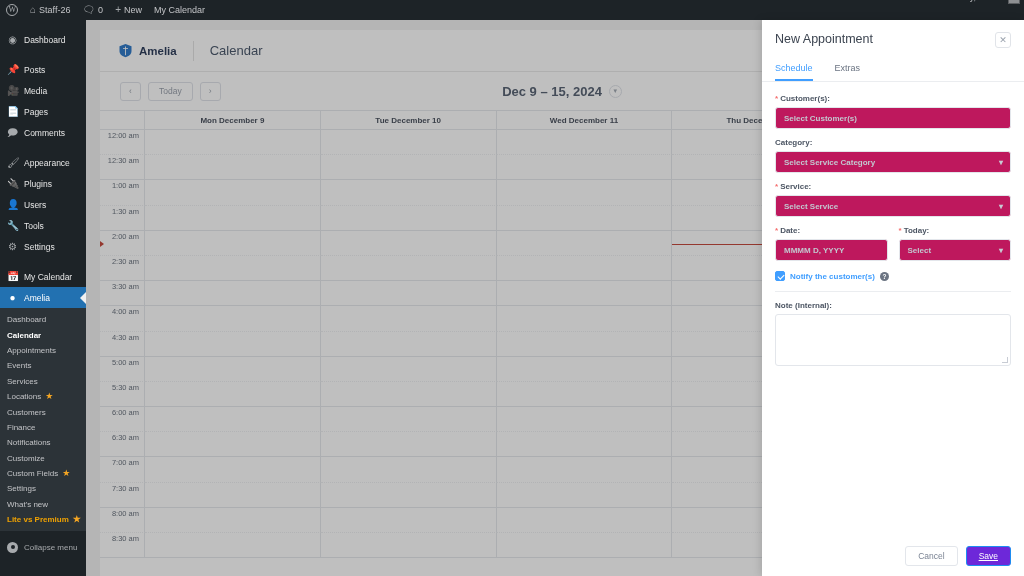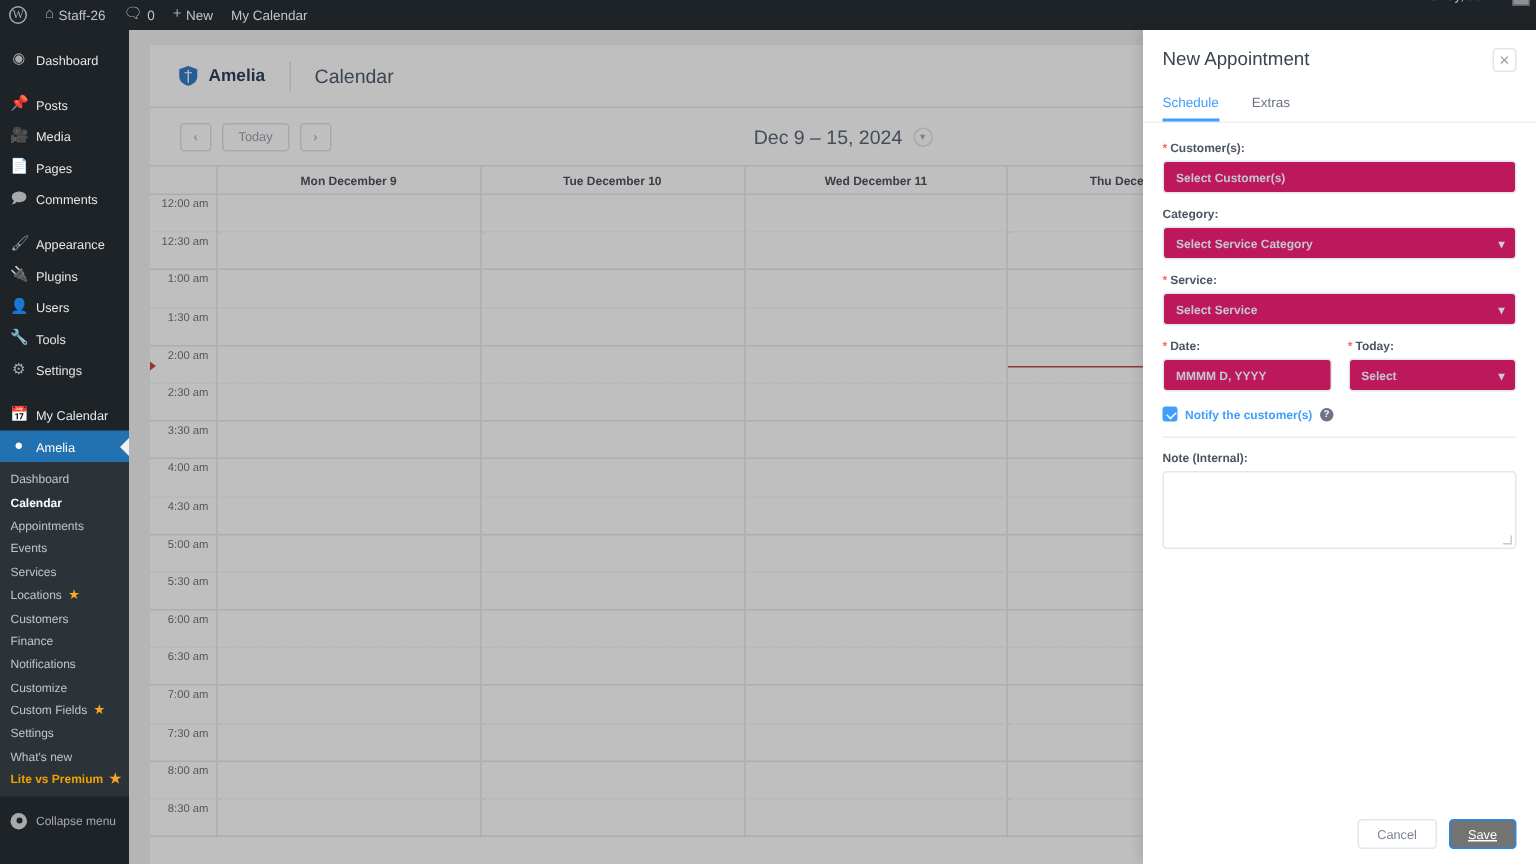--- a/index.html
+++ b/index.html
@@ -97,21 +97,21 @@
   .cal-btn {
     height: 19px; min-width: 21px; padding: 0 6px;
     border: 1px solid #dcdfe6; border-radius: 3px; background: #fff;
     font-size: 8.5px; color: #8f97a3; display: flex; align-items: center; justify-content: center;
   }
   .cal-btn.today { padding: 0 10px; }
   .cal-title-wrap {
     position: absolute; left: 0; right: 0; text-align: center;
     display: flex; align-items: center; justify-content: center; gap: 7px; pointer-events: none;
   }
-  .cal-title { font-size: 13px; color: #4a5668; }
+  .cal-title { font-size: 13px; color: #4a5668; font-weight: bold; }
   .cal-caret {
     width: 13px; height: 13px; border: 1px solid #dcdfe6; border-radius: 50%;
     display: inline-flex; align-items: center; justify-content: center;
     font-size: 7px; color: #9aa2ad; background: #fff;
   }
   .cal-toolbar-inner { position: relative; width: 100%; display: flex; align-items: center; }
 
   .cal-grid { position: relative; background: #fff; }
   .cal-head-row {
     display: flex; height: 20px; border-top: 1px solid #e4e6ea; border-bottom: 1px solid #e4e6ea; text-align: right;
@@ -211,21 +211,21 @@
   }
   .modal-footer {
     height: 40px; display: flex; align-items: center; justify-content: flex-end;
     gap: 8px; padding: 0 13px; background: #fff;
   }
   .btn {
     height: 20px; padding: 0 12px; border-radius: 3px; font-size: 8.5px;
     display: flex; align-items: center; justify-content: center;
   }
   .btn.cancel { border: 1px solid #e3e6eb; background: #fff; color: #7b8494; }
-  .btn.save { background: #737373; color: #fff; border: 1px solid #1e8cf1; text-decoration: underline; }
+  .btn.save { background: #6d28d9; color: #fff; border: 1px solid #1e8cf1; text-decoration: underline; }
 </style>
 </head>
 <body>
 
 <div id="app">
 
   <div class="wp-adminbar">
     <div class="ab-left">
       <div class="ab-item">
         <span class="wp-logo-circle"></span>

